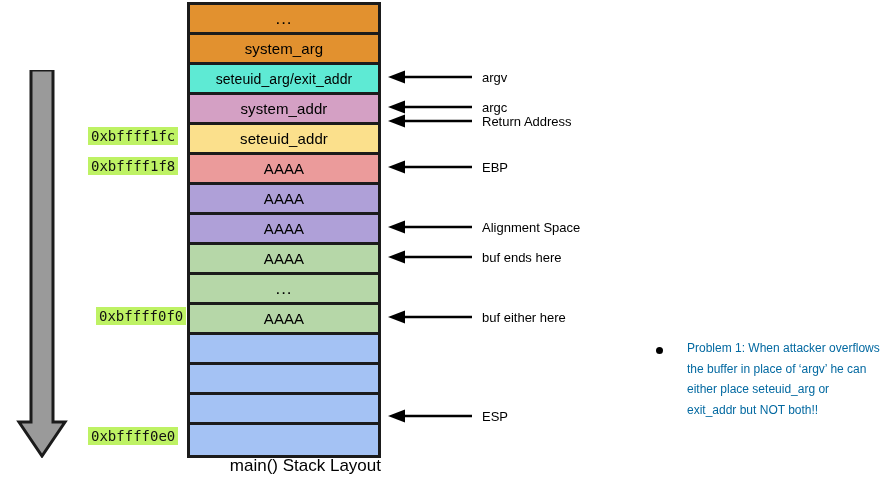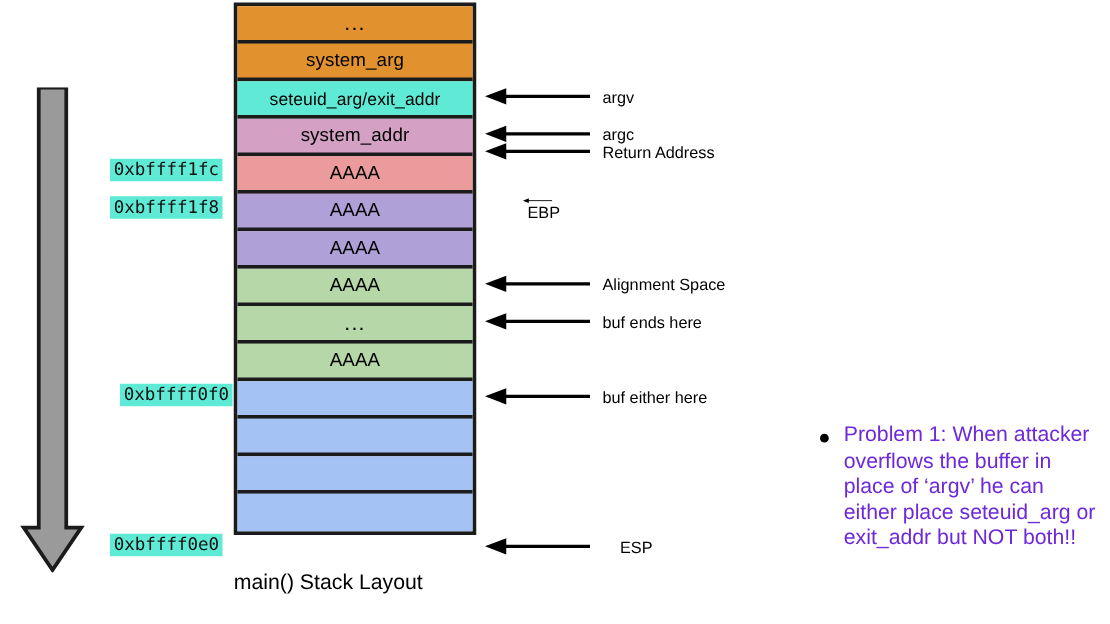--- a/index.html
+++ b/index.html
@@ -48,33 +48,33 @@
   }
   .stack-row:last-child { border-bottom: none; }
   .stack-row.small { font-size: 14px; }
   .stack-row .dots { font-size: 17px; letter-spacing: 1px; }
 
   .stack-caption {
     position: absolute;
     left: 187px;
     top: 456px;
     width: 194px;
-    text-align: left;
+    text-align: right;
     font-size: 17px;
     color: #000000;
     white-space: nowrap;
   }
 
   
   .addr {
     position: absolute;
     font-family: "DejaVu Sans Mono", monospace;
     font-size: 14px;
     color: #111111;
-    background: #5eead4;
+    background: #bef264;
     padding: 1px 3px;
     white-space: nowrap;
     text-align: center;
   }
 
   
   .pointer {
     position: absolute;
     left: 388px;
     height: 18px;
@@ -101,24 +101,24 @@
   }
   .note .bullet {
     width: 7px;
     height: 7px;
     border-radius: 50%;
     background: #000000;
     flex: 0 0 auto;
     margin-top: 9px;
   }
   .note .note-text {
-    margin-left: 12px;
-    font-size: 17px;
+    margin-left: 24px;
+    font-size: 12px;
     line-height: 20.5px;
-    color: #6d28d9;
+    color: #0369a1;
   }
 </style>
 </head>
 <body>
 
 <div id="canvas">
 
   <div class="grow-arrow">
     <svg width="52" height="388" viewBox="0 0 52 388">
       <polygon points="15,0 37,0 37,352 49,352 26,386 3,352 15,352" fill="#9A9A9A" stroke="#1B1B1B" stroke-width="3" stroke-linejoin="miter"></polygon>
@@ -130,20 +130,23 @@
         <span class="dots">...</span>
       </div>
       <div class="stack-row" style="background: rgb(226, 145, 47);">
         <span>system_arg</span>
       </div>
       <div class="stack-row small" style="background: #5eead4;">
         <span>seteuid_arg/exit_addr</span>
       </div>
       <div class="stack-row" style="background: rgb(212, 160, 196);">
         <span>system_addr</span>
+      </div>
+      <div class="stack-row" style="background: rgb(251, 224, 140);">
+        <span>seteuid_addr</span>
       </div>
       <div class="stack-row" style="background: rgb(235, 155, 155);">
         <span>AAAA</span>
       </div>
       <div class="stack-row" style="background: rgb(175, 160, 216);">
         <span>AAAA</span>
       </div>
       <div class="stack-row" style="background: rgb(175, 160, 216);">
         <span>AAAA</span>
       </div>
@@ -194,21 +197,21 @@
         </svg>
         <span class="p-label">argc</span>
       </div>
       <div class="pointer" style="top: 112px; justify-content: flex-end;">
         <svg width="84" height="18" viewBox="0 0 84 18" class="arrow-svg">
           <line x1="84" y1="9" x2="14" y2="9" stroke="#000000" stroke-width="2.6"></line>
           <polygon points="0,9 17,2.5 17,15.5" fill="#000000"></polygon>
         </svg>
         <span class="p-label">Return Address</span>
       </div>
-      <div class="pointer" style="top: 158px; flex-direction: column;">
+      <div class="pointer" style="top: 158px;">
         <svg width="84" height="18" viewBox="0 0 84 18" class="arrow-svg">
           <line x1="84" y1="9" x2="14" y2="9" stroke="#000000" stroke-width="2.6"></line>
           <polygon points="0,9 17,2.5 17,15.5" fill="#000000"></polygon>
         </svg>
         <span class="p-label">EBP</span>
       </div>
       <div class="pointer" style="top: 218px;">
         <svg width="84" height="18" viewBox="0 0 84 18" class="arrow-svg">
           <line x1="84" y1="9" x2="14" y2="9" stroke="#000000" stroke-width="2.6"></line>
           <polygon points="0,9 17,2.5 17,15.5" fill="#000000"></polygon>
@@ -222,21 +225,21 @@
         </svg>
         <span class="p-label">buf ends here</span>
       </div>
       <div class="pointer" style="top: 308px;">
         <svg width="84" height="18" viewBox="0 0 84 18" class="arrow-svg">
           <line x1="84" y1="9" x2="14" y2="9" stroke="#000000" stroke-width="2.6"></line>
           <polygon points="0,9 17,2.5 17,15.5" fill="#000000"></polygon>
         </svg>
         <span class="p-label">buf either here</span>
       </div>
-      <div class="pointer" style="top: 428px; gap: 14px;">
+      <div class="pointer" style="top: 407px;">
         <svg width="84" height="18" viewBox="0 0 84 18" class="arrow-svg">
           <line x1="84" y1="9" x2="14" y2="9" stroke="#000000" stroke-width="2.6"></line>
           <polygon points="0,9 17,2.5 17,15.5" fill="#000000"></polygon>
         </svg>
         <span class="p-label">ESP</span>
       </div>
     </div>
 
   <div class="note">
     <span class="bullet"></span>

